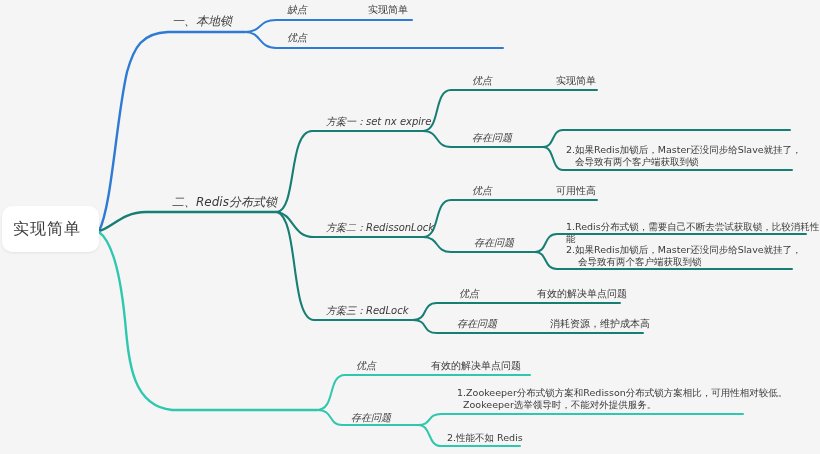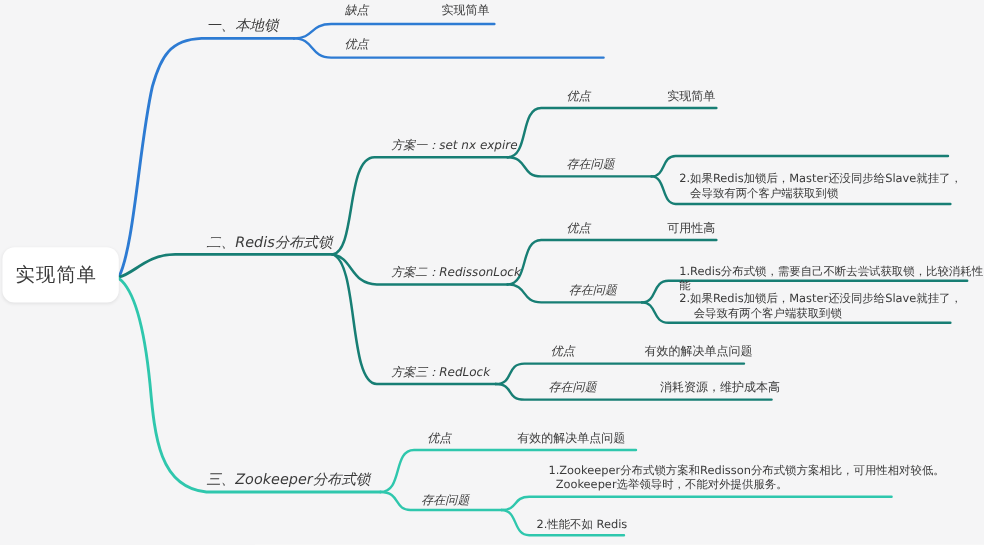--- a/index.html
+++ b/index.html
@@ -96,21 +96,20 @@
   <div class="node para" style="left:566px;top:221px">1.Redis分布式锁，需要自己不断去尝试获取锁，比较消耗性能</div>
   <div class="node para" style="left:566px;top:244px">2.如果Redis加锁后，Master还没同步给Slave就挂了，
     会导致有两个客户端获取到锁</div>
 
   <div class="node lbl" style="left:326px;top:305px">方案三：RedLock</div>
   <div class="node lbl" style="left:459px;top:288px">优点</div>
   <div class="node val" style="left:537px;top:288px">有效的解决单点问题</div>
   <div class="node lbl" style="left:457px;top:318px">存在问题</div>
   <div class="node val" style="left:550px;top:318px">消耗资源，维护成本高</div>
 
-  <div class="node lv1" style="left:172px;top:393px">三、Zookeeper分布式锁</div>
   <div class="node lbl" style="left:356px;top:360px">优点</div>
   <div class="node val" style="left:431px;top:360px">有效的解决单点问题</div>
   <div class="node lbl" style="left:351px;top:412px">存在问题</div>
   <div class="node para" style="left:457px;top:387px">1.Zookeeper分布式锁方案和Redisson分布式锁方案相比，可用性相对较低。
   Zookeeper选举领导时，不能对外提供服务。</div>
   <div class="node para" style="left:447px;top:432px">2.性能不如 Redis</div>
 
 </div>
 
 </body></html>

